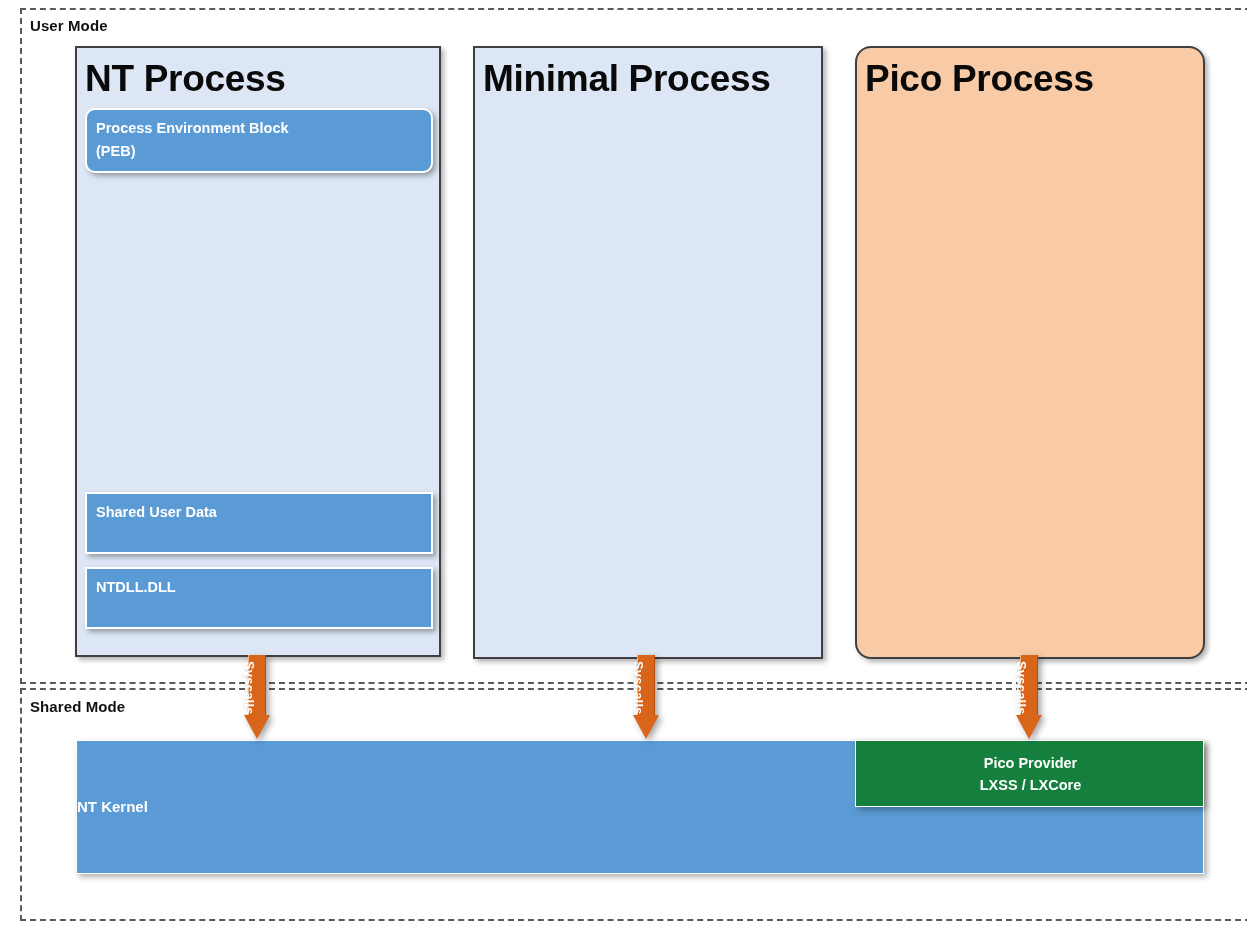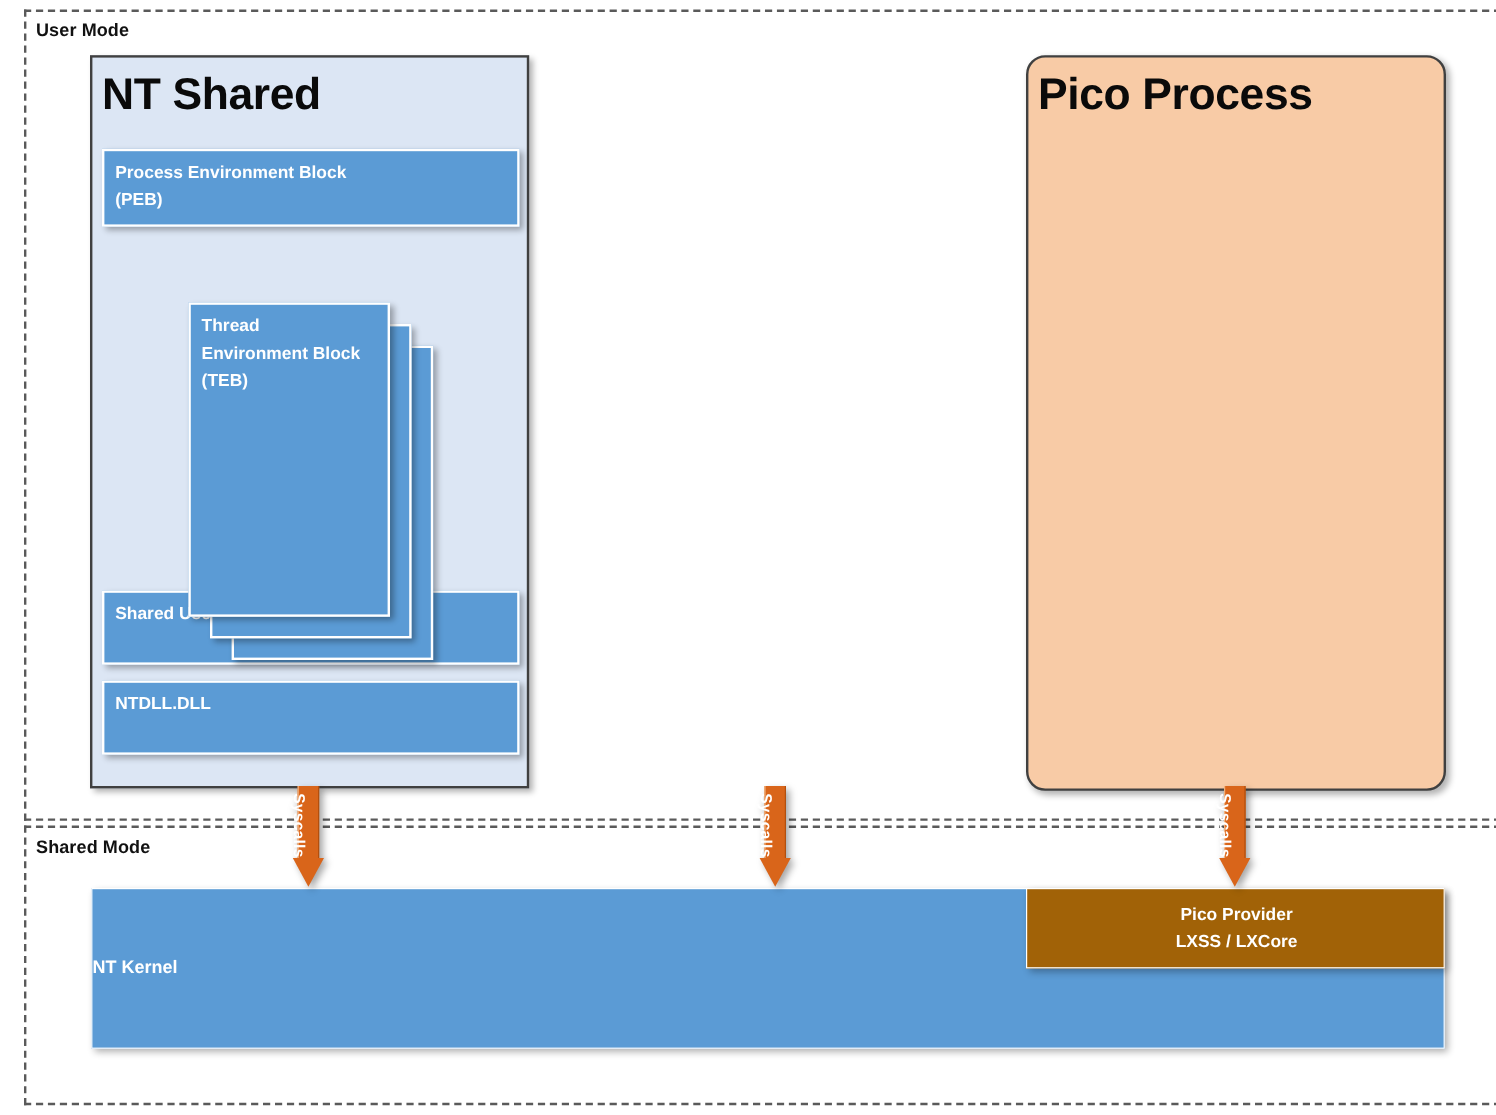--- a/index.html
+++ b/index.html
@@ -70,21 +70,21 @@
     font-weight: bold;
     line-height: 1.6;
   }
   .blue-block .bb-text {
     position: absolute;
     left: 9px;
     top: 7px;
     white-space: pre-line;
   }
 
-  #peb-block { left: 8px; top: 76px; width: 348px; height: 65px; }
+  #peb-block { left: 8px; top: 60px; width: 348px; height: 65px; border-radius: 10px; }
 
   .teb-card { width: 168px; height: 262px; }
   #teb-card-3 { left: 44px; top: 50px; z-index: 1; }
   #teb-card-2 { left: 26px; top: 32px; z-index: 2; }
   #teb-card-1 { left: 8px;  top: 14px; z-index: 3; }
   #teb-stack {
     position: absolute;
     left: 72px;
     top: 190px;
     width: 230px;
@@ -154,21 +154,21 @@
     color: #ffffff;
     font-size: 15px;
     font-weight: bold;
   }
   #pico-provider-box {
     position: absolute;
     left: 843px;
     top: 740px;
     width: 349px;
     height: 67px;
-    background: #a16207;
+    background: #15803d;
     border: 1px solid #ffffff;
     box-shadow: 3px 3px 6px rgba(0,0,0,0.30);
     z-index: 10;
   }
   #pico-provider-label {
     position: absolute;
     left: 0;
     top: 12px;
     width: 349px;
     text-align: center;
@@ -181,46 +181,40 @@
 </style>
 </head>
 <body>
 
 <div id="canvas">
 
   <div class="mode-band" id="user-mode-band"></div>
   <div class="mode-label" id="user-mode-label">User Mode</div>
 
   <div class="process-box" id="nt-process-box">
-    <div class="process-title">NT Shared</div>
+    <div class="process-title">NT Process</div>
 
     <div class="blue-block" id="peb-block">
       <span class="bb-text">Process Environment Block
 (PEB)</span>
     </div>
 
-    <div id="teb-stack">
-      <div class="blue-block teb-card" id="teb-card-3"></div>
-      <div class="blue-block teb-card" id="teb-card-2"></div>
-      <div class="blue-block teb-card" id="teb-card-1">
-        <span class="bb-text">Thread
-Environment Block
-(TEB)</span>
-      </div>
-    </div>
 
     <div class="blue-block" id="shared-user-data-block">
       <span class="bb-text">Shared User Data</span>
     </div>
 
     <div class="blue-block" id="ntdll-block">
       <span class="bb-text">NTDLL.DLL</span>
     </div>
   </div>
 
+  <div class="process-box" id="minimal-process-box">
+    <div class="process-title">Minimal Process</div>
+  </div>
 
   <div class="process-box" id="pico-process-box">
     <div class="process-title">Pico Process</div>
   </div>
 
   <div class="syscall-arrow" id="syscall-arrow-nt">
     <div class="syscall-shaft" style="height:60px;"></div>
     <div class="syscall-head" style="top:60px;"></div>
     <div class="syscall-label" style="top:6px;">Syscalls</div>
   </div>

